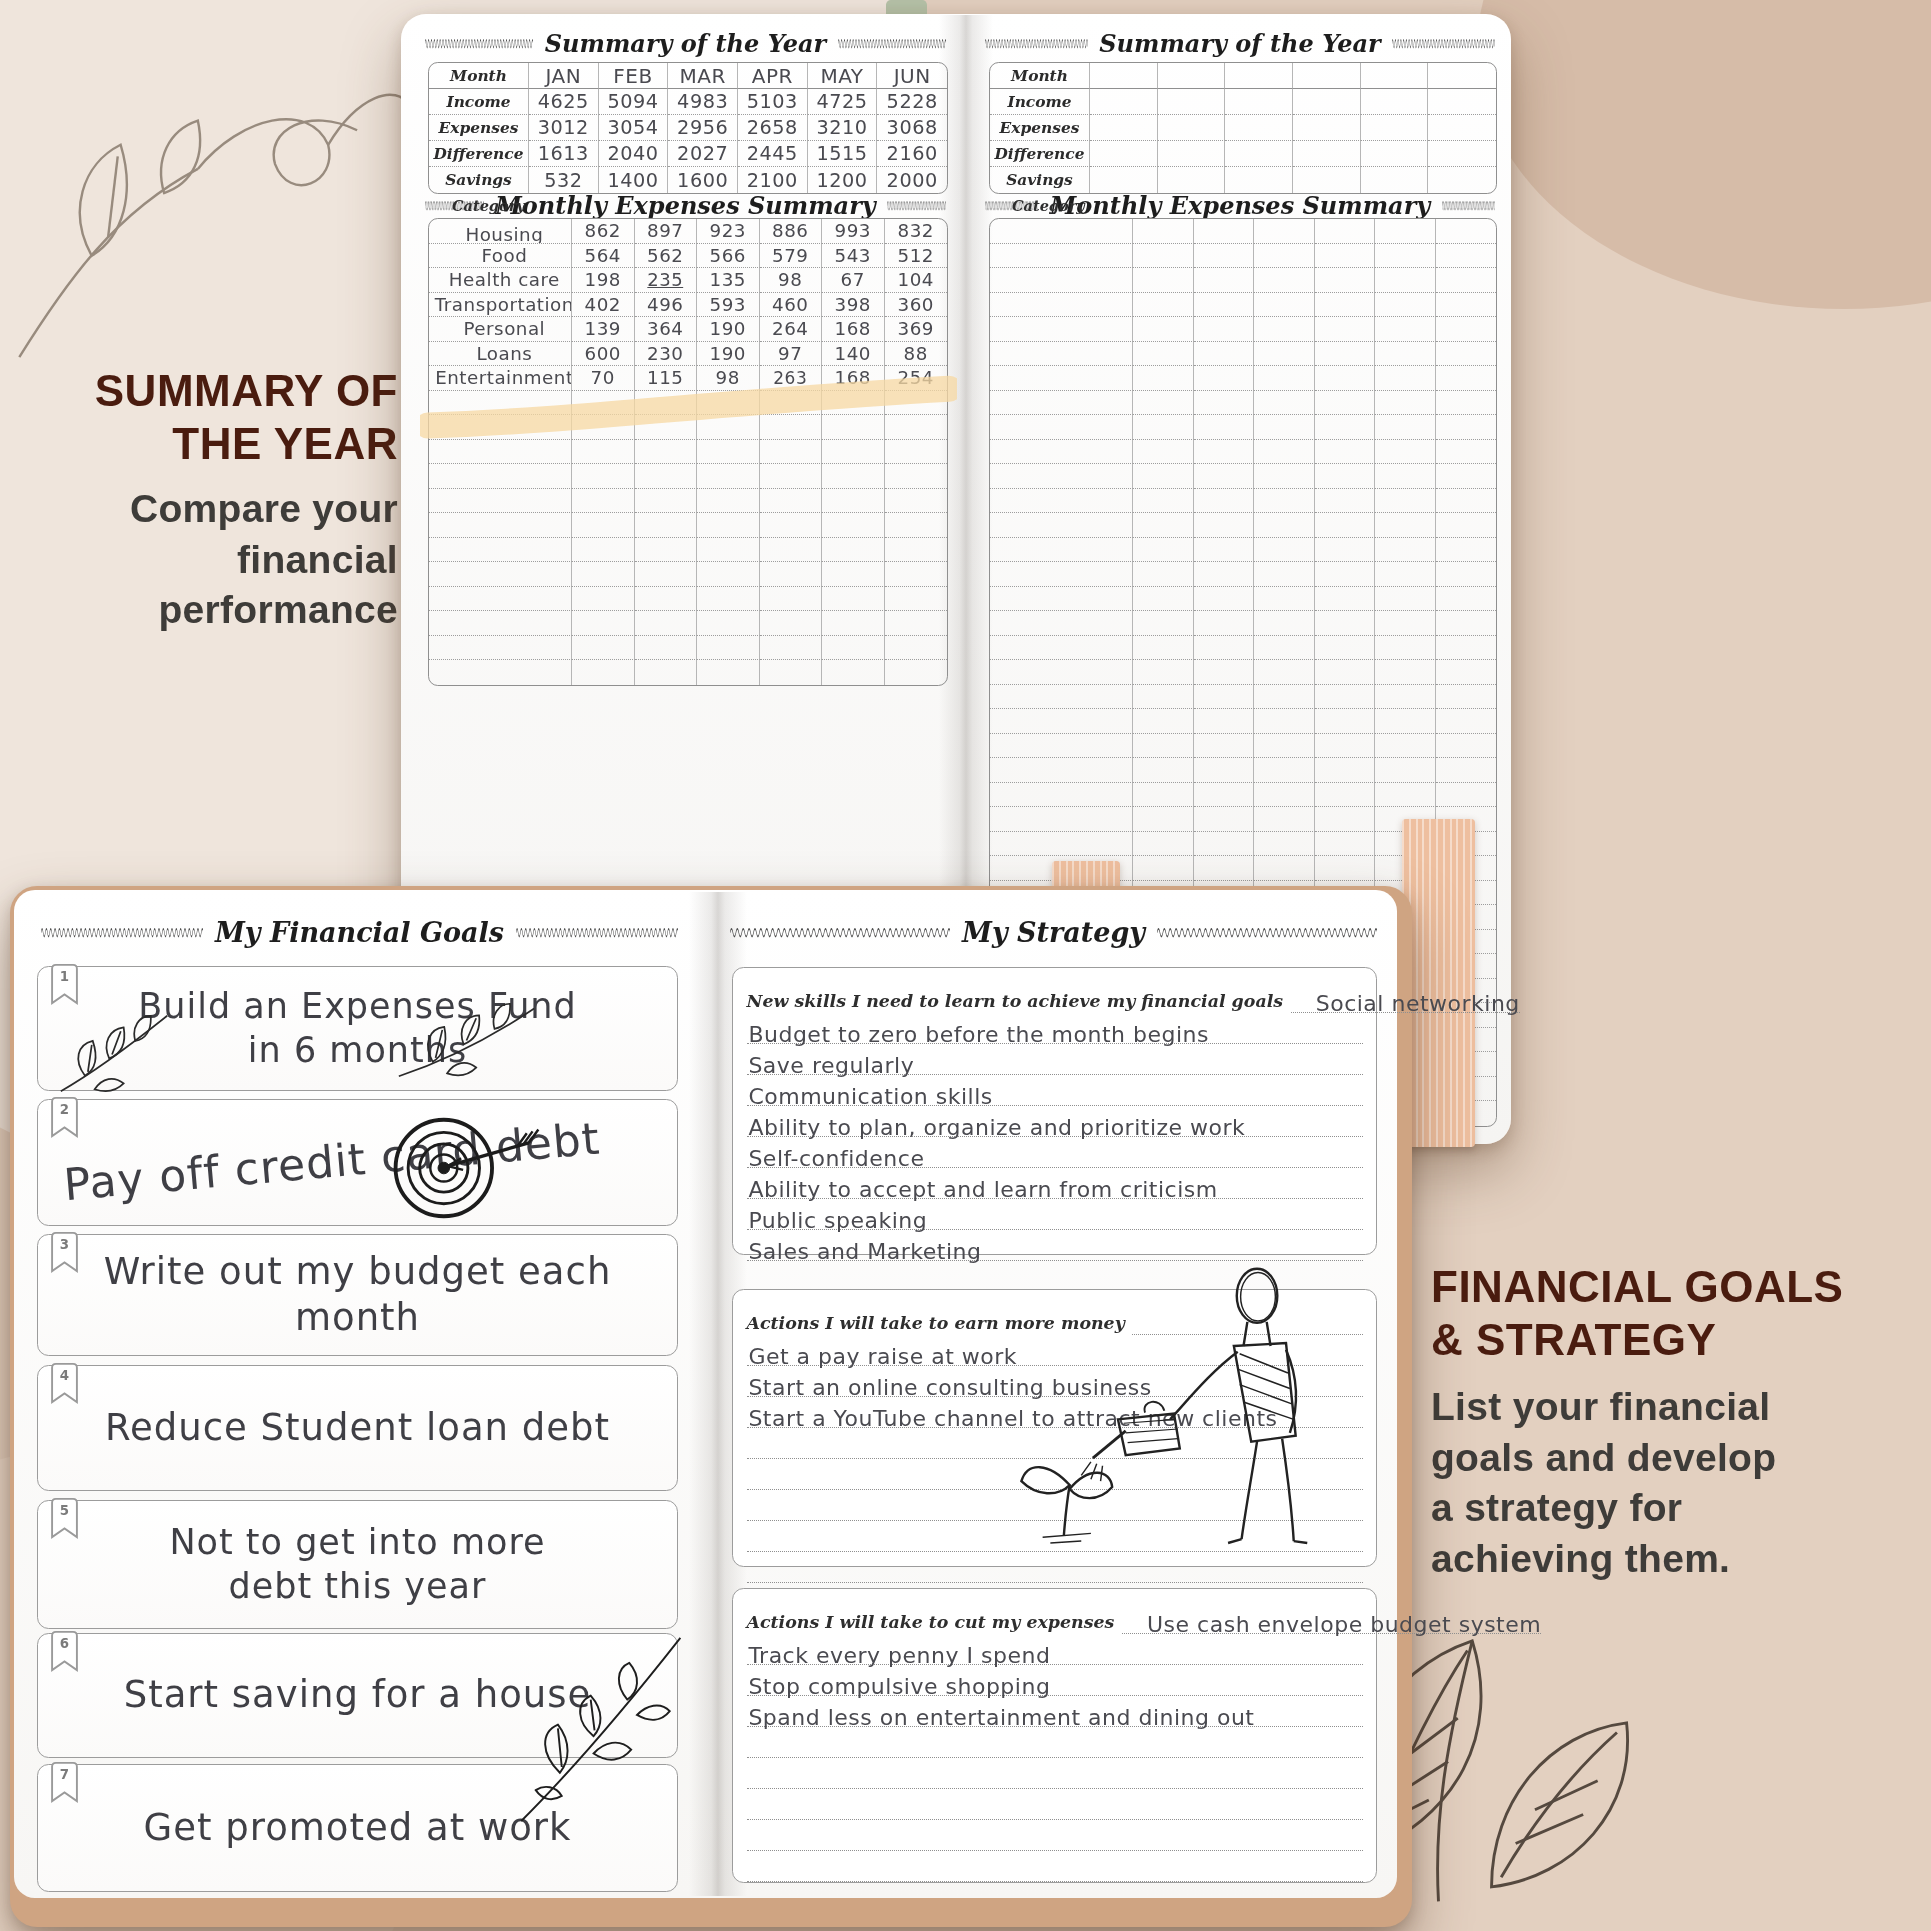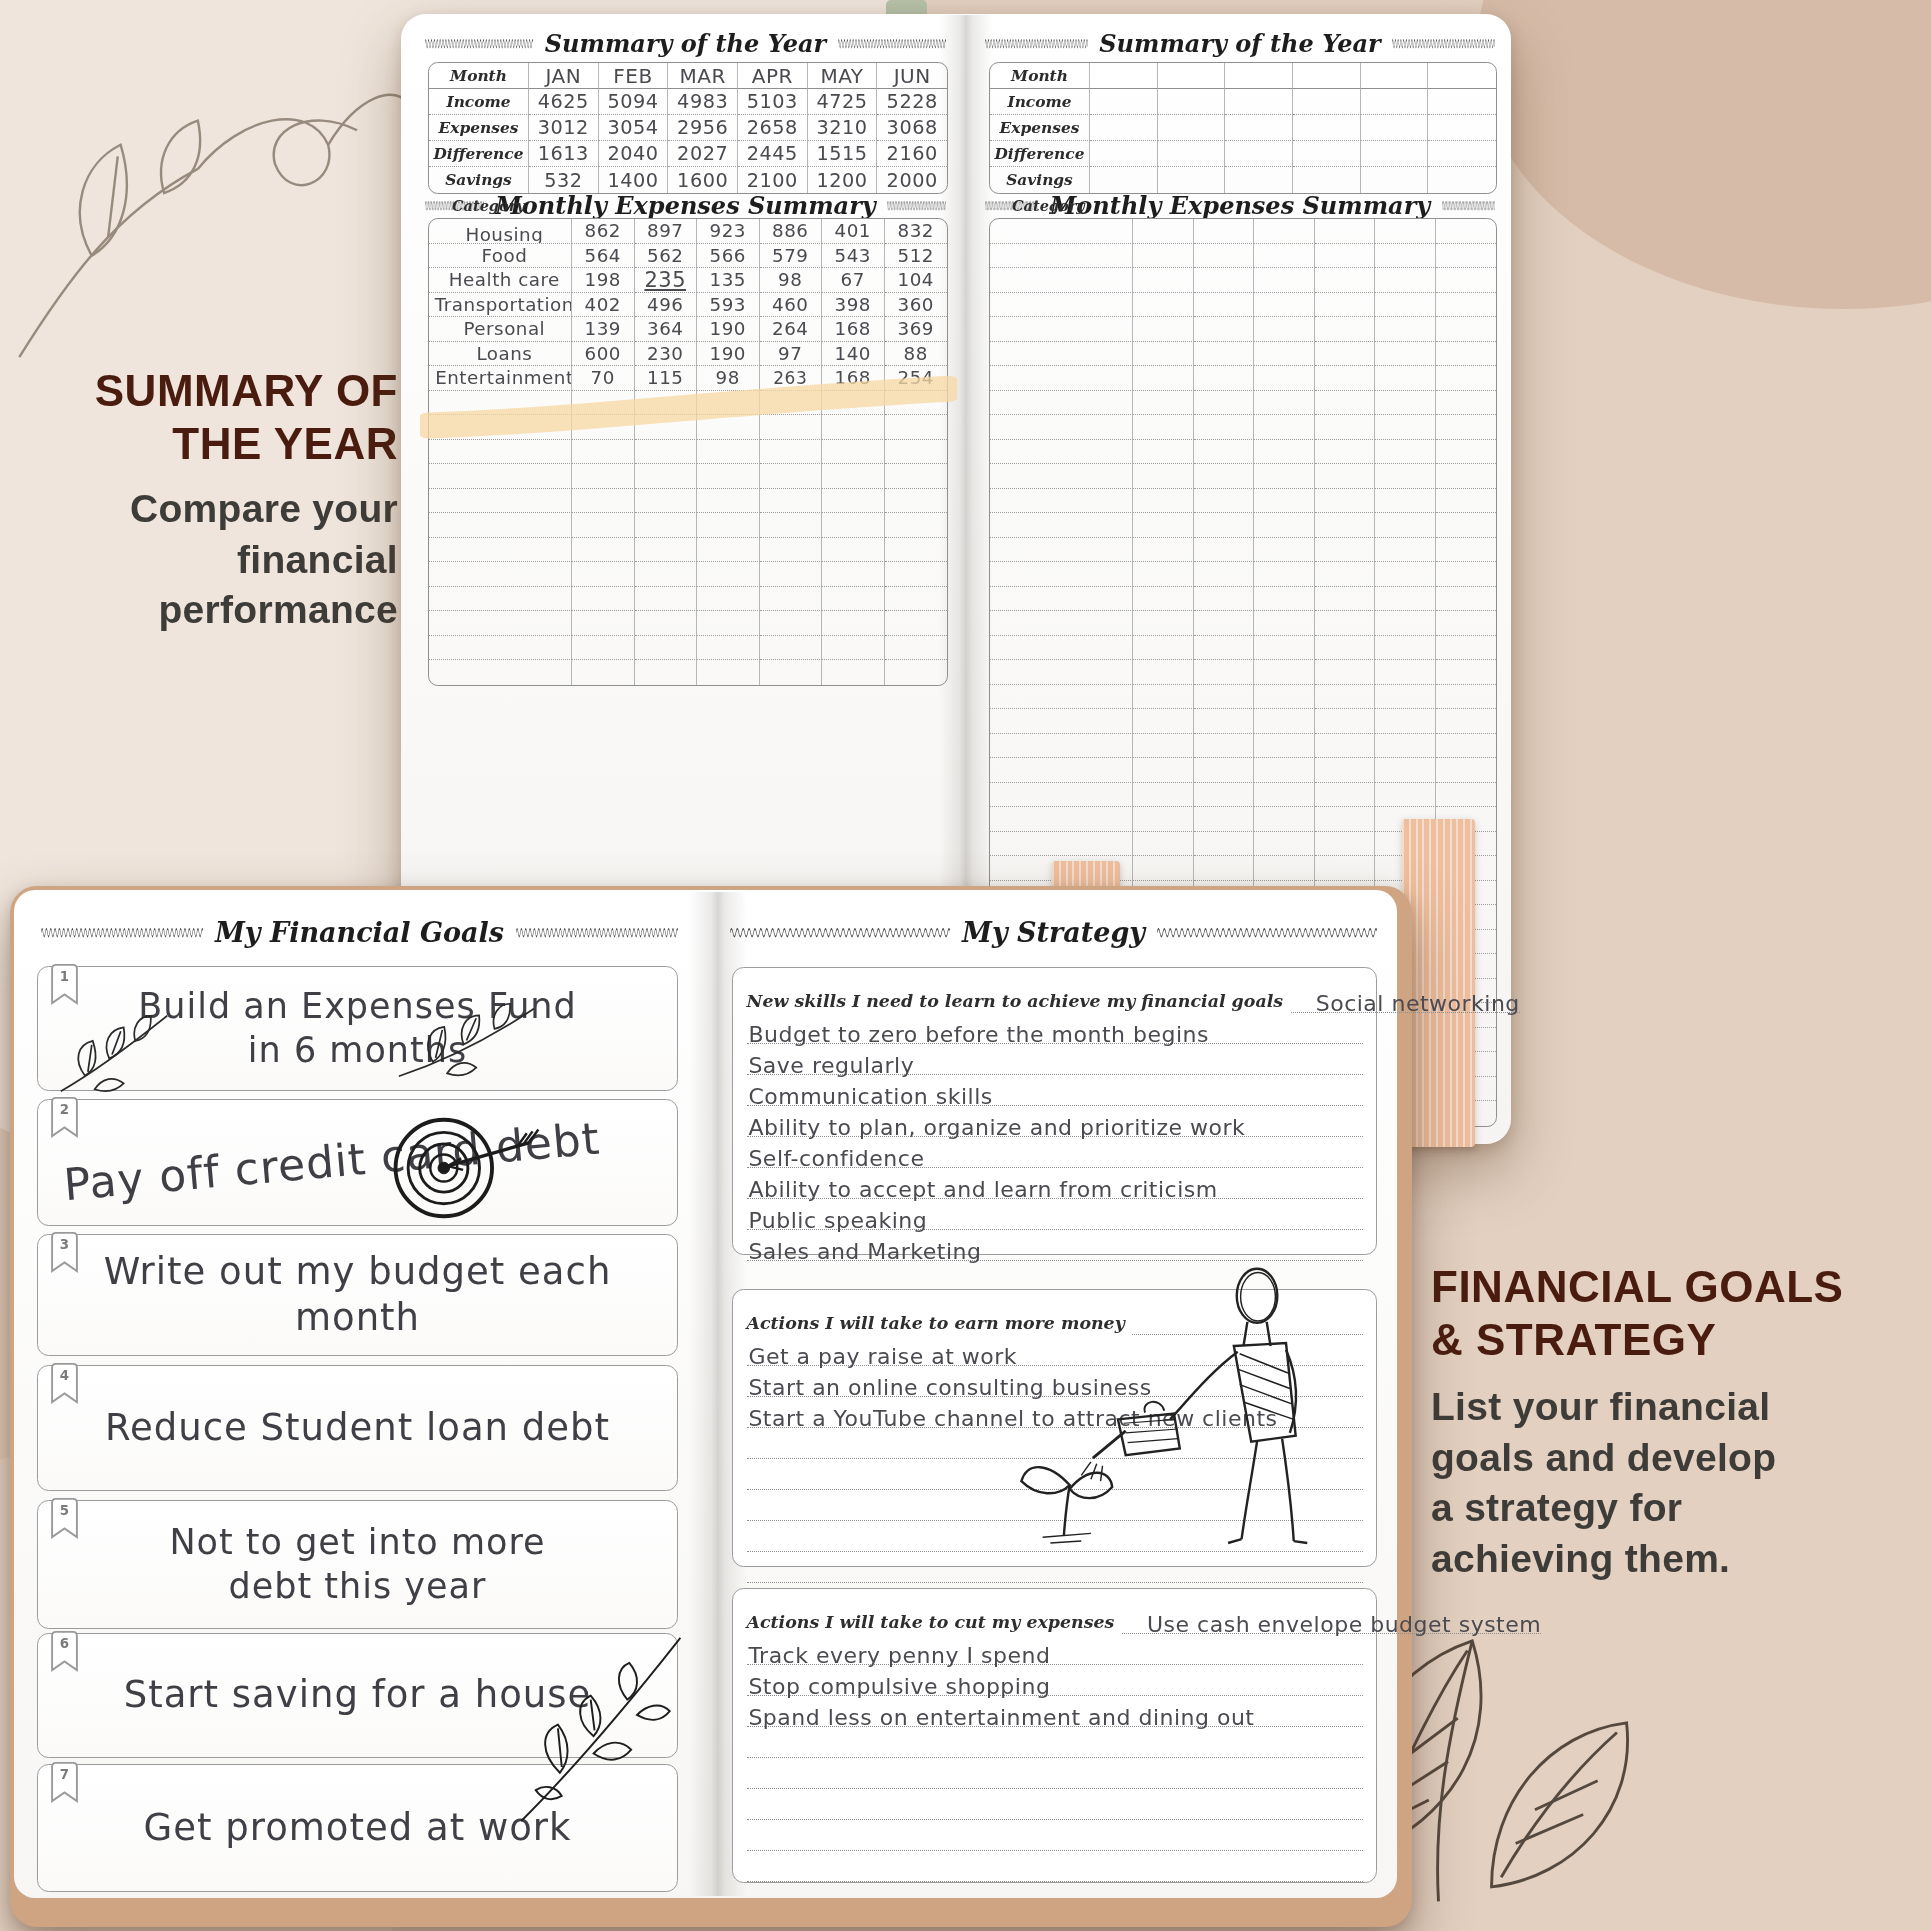--- a/index.html
+++ b/index.html
@@ -257,21 +257,21 @@
       <div class="c">
         <span class="hw" style="font-size: 18.3px;">897</span>
       </div>
       <div class="c">
         <span class="hw" style="font-size: 18.3px;">923</span>
       </div>
       <div class="c">
         <span class="hw" style="font-size: 18.3px;">886</span>
       </div>
       <div class="c">
-        <span class="hw" style="font-size: 18.3px;">401</span>
+        <span class="hw" style="font-size: 18.3px;">993</span>
       </div>
       <div class="c">
         <span class="hw" style="font-size: 18.3px;">832</span>
       </div>
       <div class="c cat">
         <span class="hw" style="font-size: 18.3px;">Food</span>
       </div>
       <div class="c">
         <span class="hw" style="font-size: 18.3px;">564</span>
       </div>
@@ -290,21 +290,21 @@
       <div class="c">
         <span class="hw" style="font-size: 18.3px;">512</span>
       </div>
       <div class="c cat">
         <span class="hw" style="font-size: 18.3px;">Health care</span>
       </div>
       <div class="c">
         <span class="hw" style="font-size: 18.3px;">198</span>
       </div>
       <div class="c">
-        <span class="hw" style="font-size: 21px; text-decoration: underline;">235</span>
+        <span class="hw" style="font-size: 18px; text-decoration: underline;">235</span>
       </div>
       <div class="c">
         <span class="hw" style="font-size: 18.3px;">135</span>
       </div>
       <div class="c">
         <span class="hw" style="font-size: 18.3px;">98</span>
       </div>
       <div class="c">
         <span class="hw" style="font-size: 18.3px;">67</span>
       </div>

